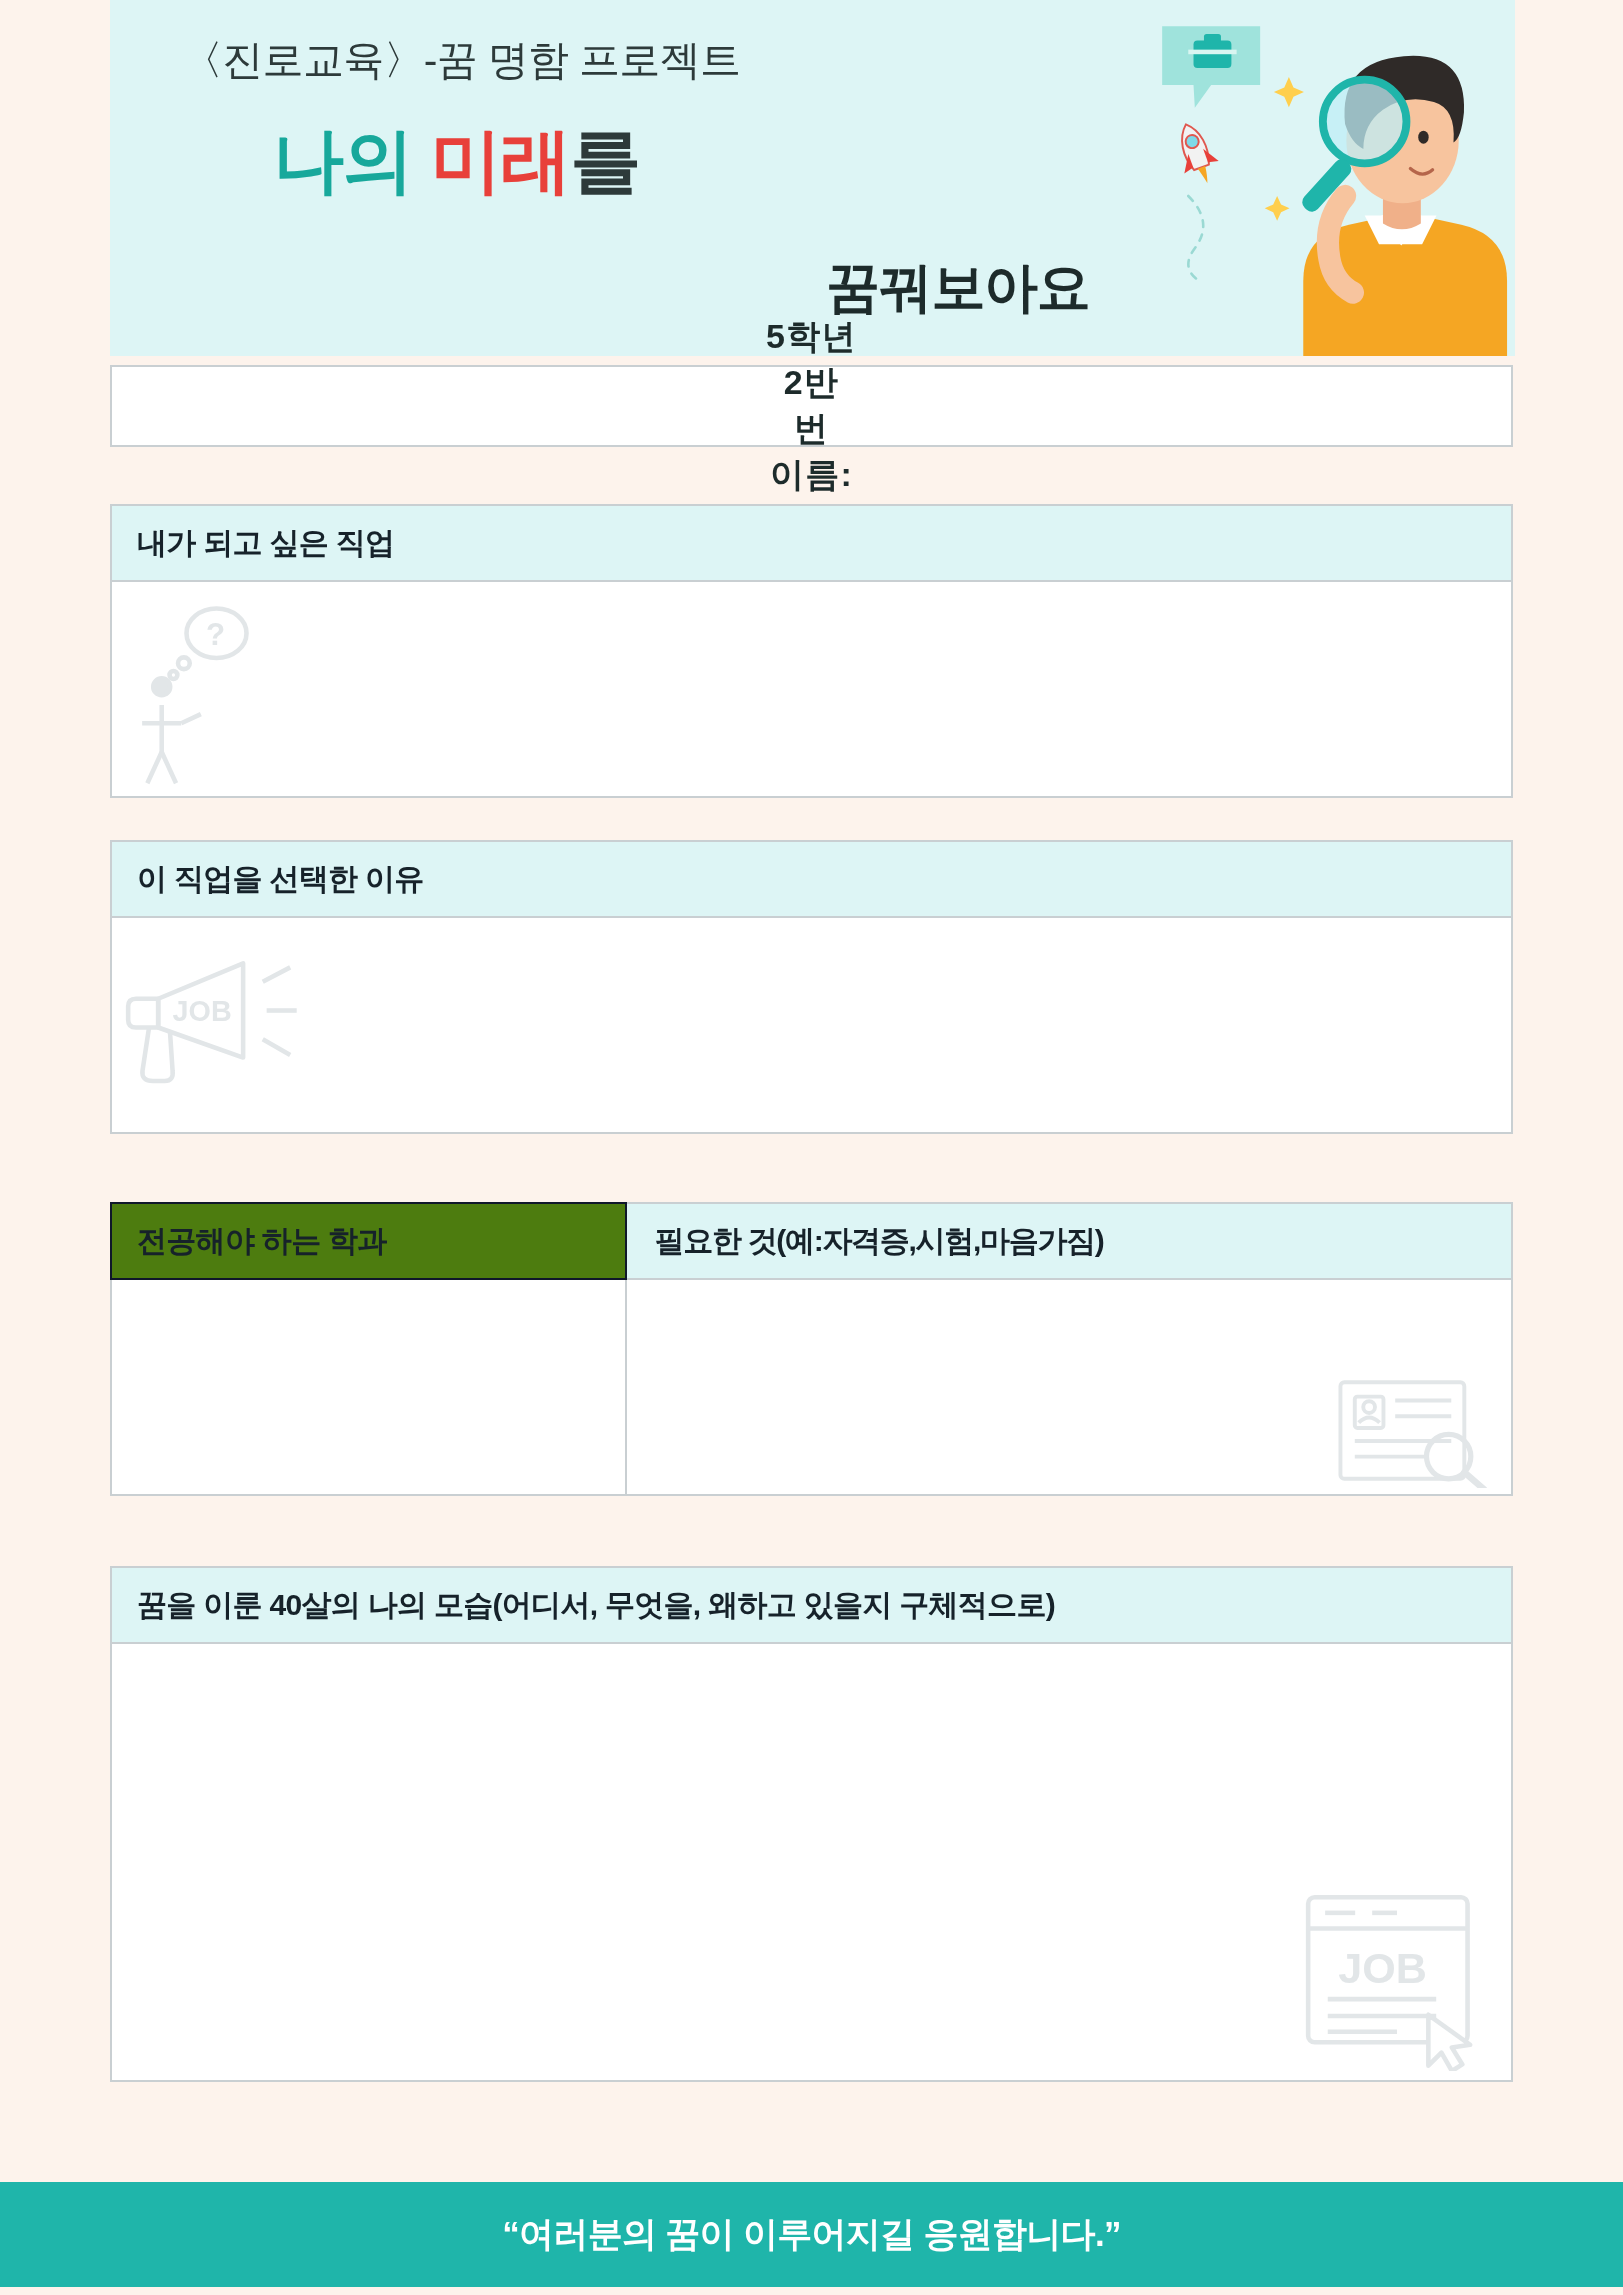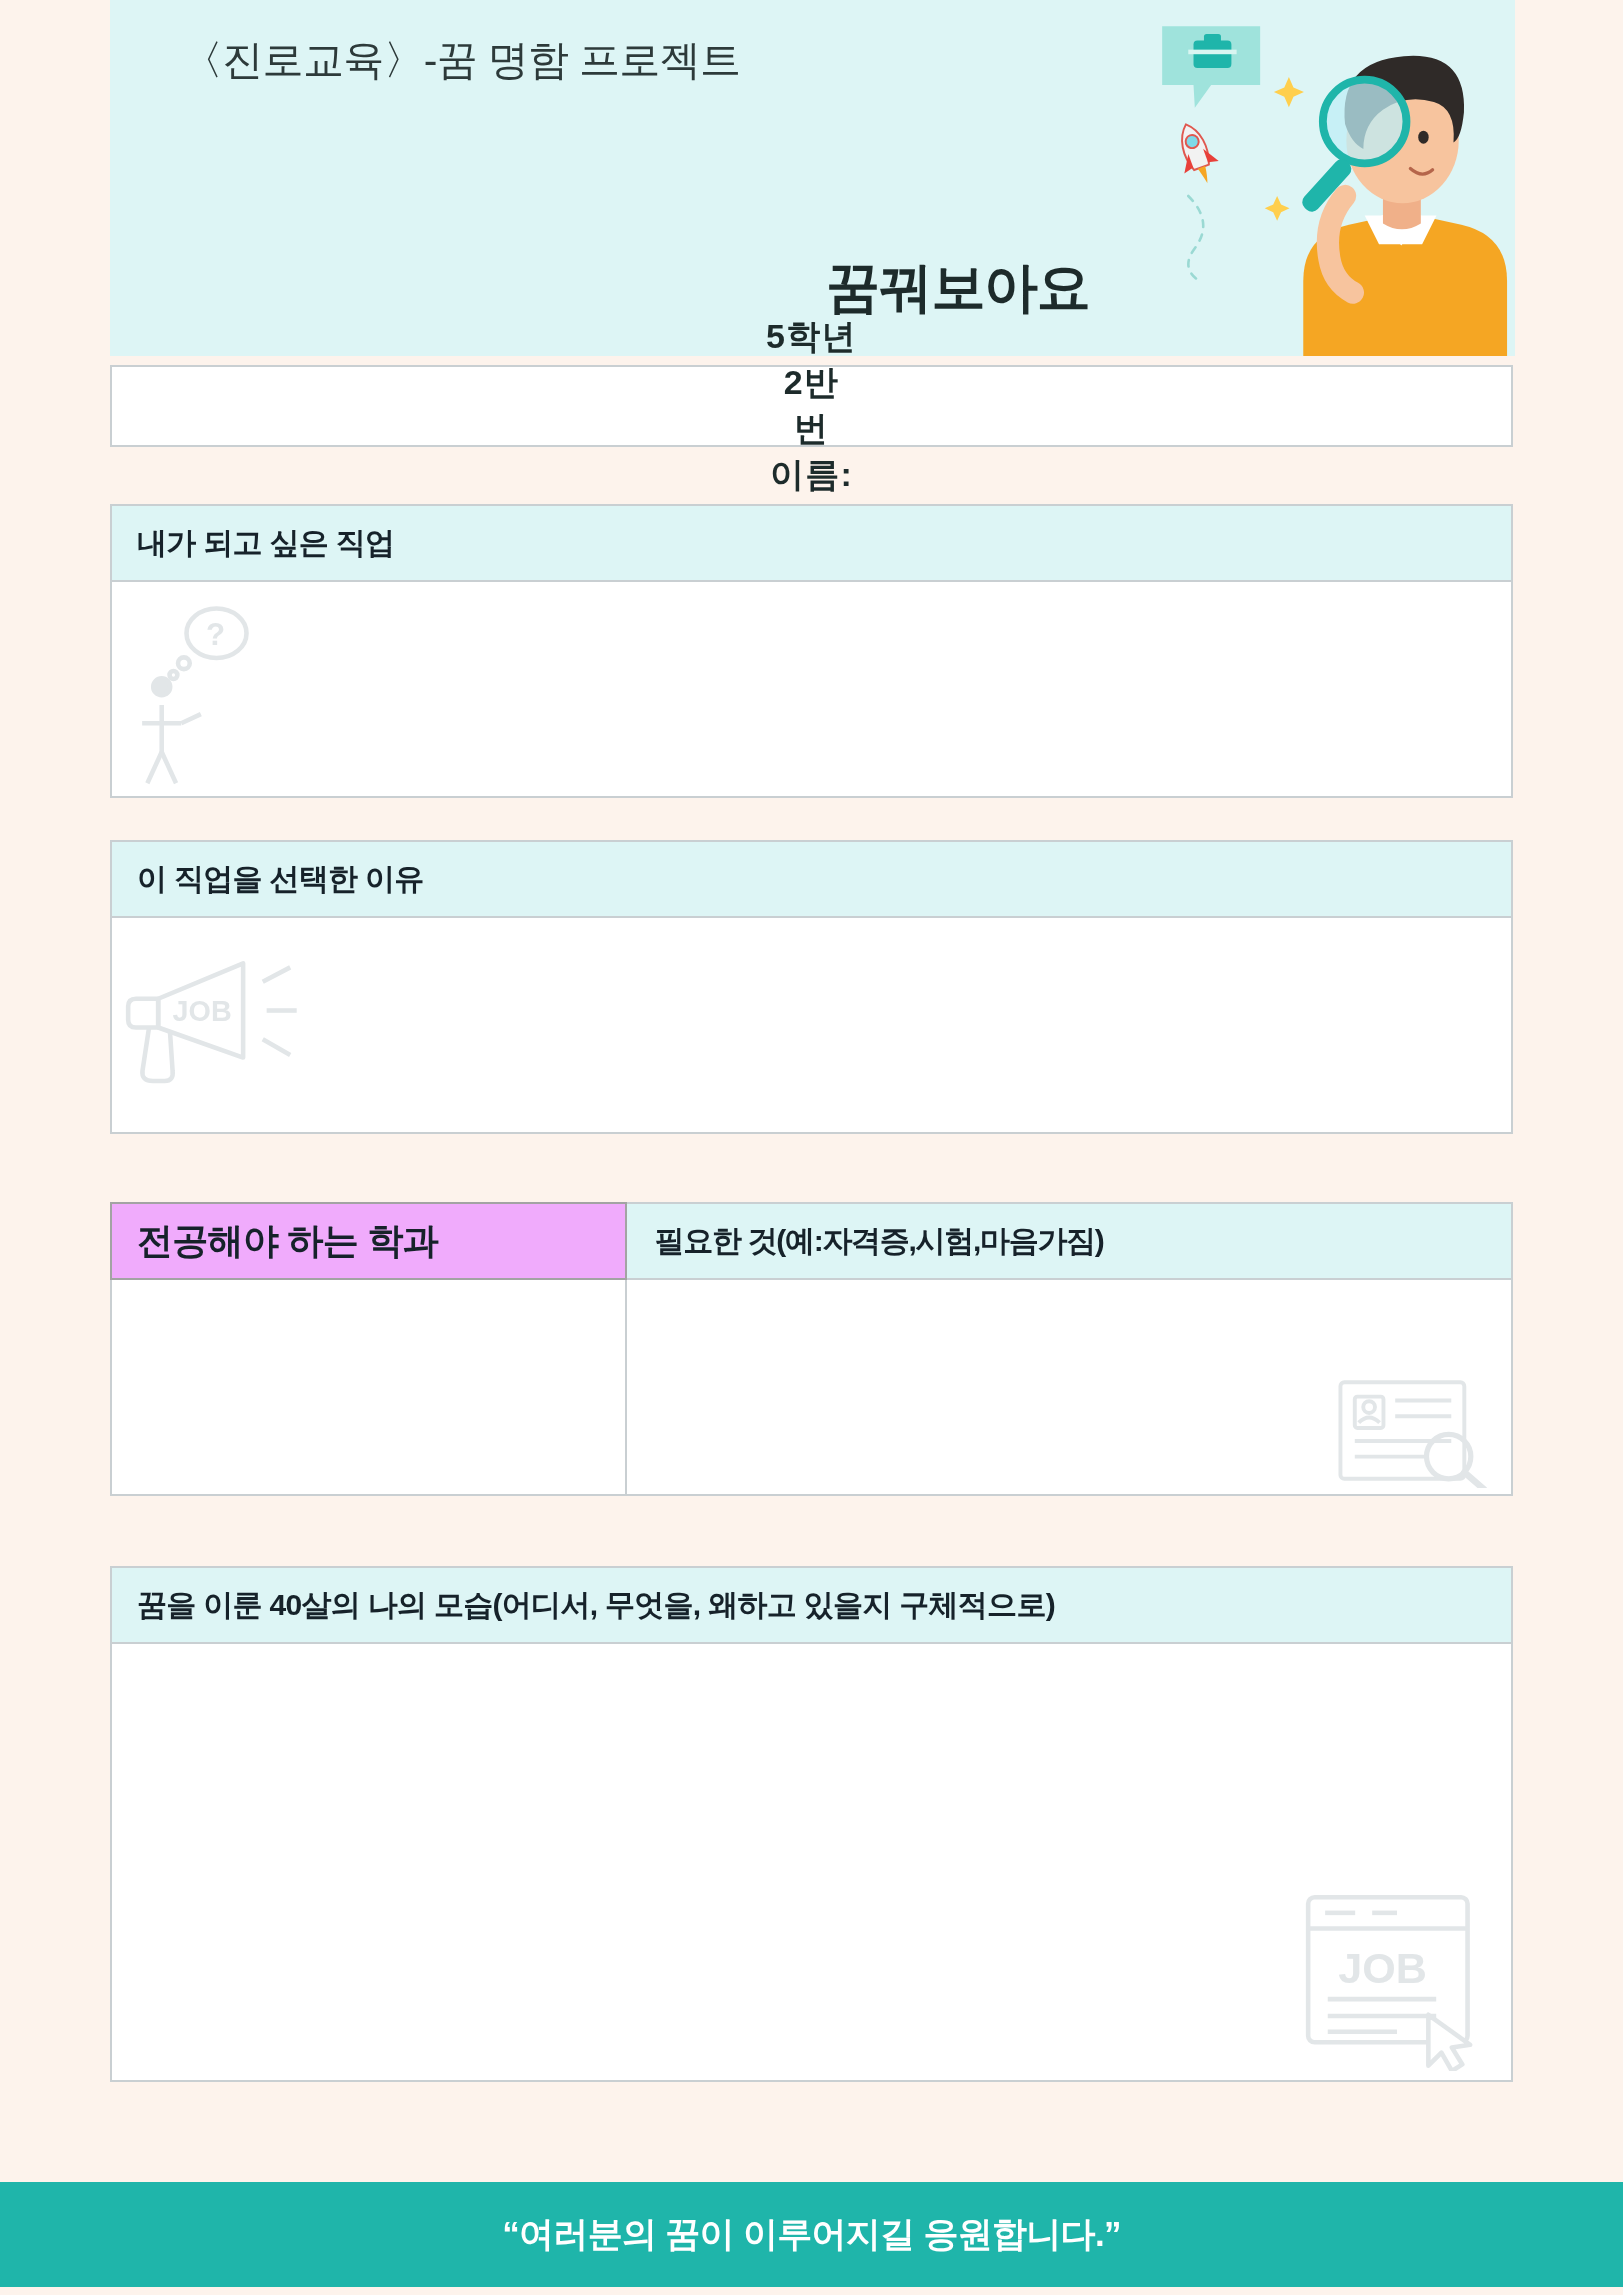--- a/index.html
+++ b/index.html
@@ -129,25 +129,25 @@
   
   .two-col {
     position: absolute;
     left: 110px;
     width: 1403px;
   }
   .tc-heads { display: flex; }
   .tc-head-l {
     width: 517px;
     height: 78px;
-    background: #f0abfc;
-    border: 2px solid #a3a3a3;
+    background: #4d7c0f;
+    border: 2px solid #0f172a;
     box-sizing: border-box;
     display: flex; align-items: center; padding-left: 25px;
-    font-size: 36px; font-weight: 700; color: #16222a; letter-spacing: -0.7px;
+    font-size: 30px; font-weight: 700; color: #16222a; letter-spacing: -0.7px;
   }
   .tc-head-r {
     flex: 1;
     height: 78px;
     background: #ddf5f5;
     border: 2px solid #c9cfd2;
     border-left: none;
     box-sizing: border-box;
     display: flex; align-items: center; padding-left: 27.5px;
     font-size: 30px; font-weight: 700; color: #16222a; letter-spacing: -1.3px;
@@ -195,20 +195,23 @@
   .wm { position: absolute; opacity: 1; }
 </style>
 </head>
 <body>
 
 <div class="page">
 
   <div class="header">
     <div class="header-sub">〈진로교육〉-꿈 명함 프로젝트</div>
 
+    <div class="header-line1">
+      <span class="h-teal">나의 </span><span class="h-red">미래</span><span class="h-dark">를</span>
+    </div>
 
     <div class="header-line2">꿈꿔보아요</div>
 
     <svg class="illu" viewBox="0 0 560 545">
 
       <path d="M20 40 H170 V130 H95 L70 165 L68 130 H20 Z" fill="#9fe3dc"></path>
       <rect x="68" y="62" width="58" height="42" rx="6" fill="#1fb5aa"></rect>
       <rect x="84" y="52" width="26" height="14" rx="4" fill="#1fb5aa"></rect>
       <rect x="60" y="76" width="74" height="7" fill="#d9f5f1"></rect>
 

